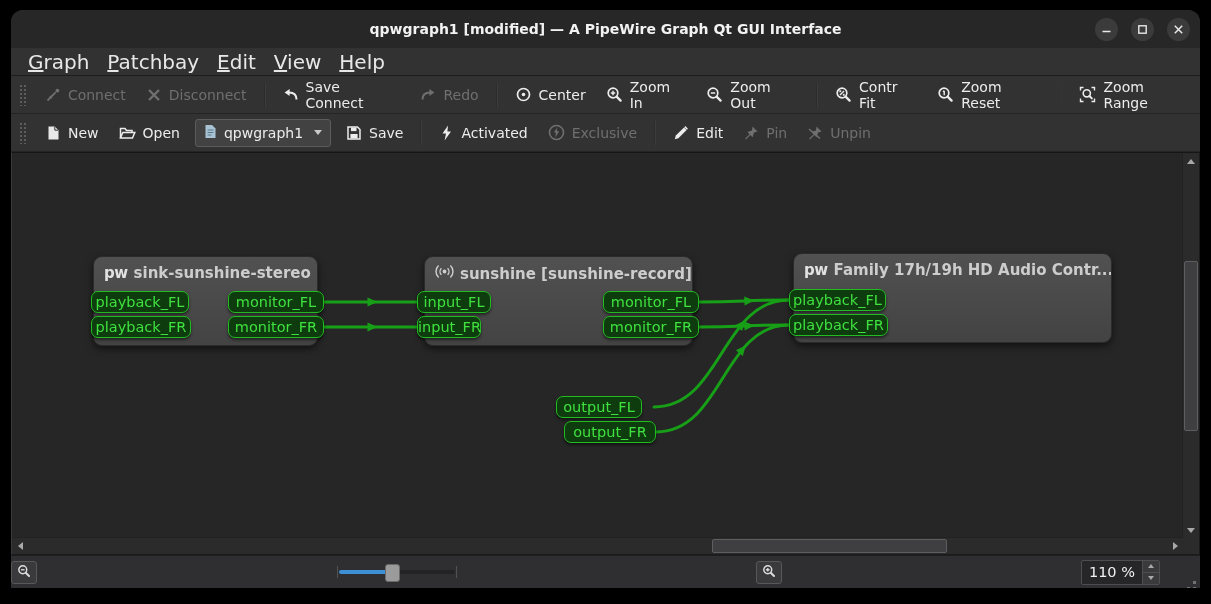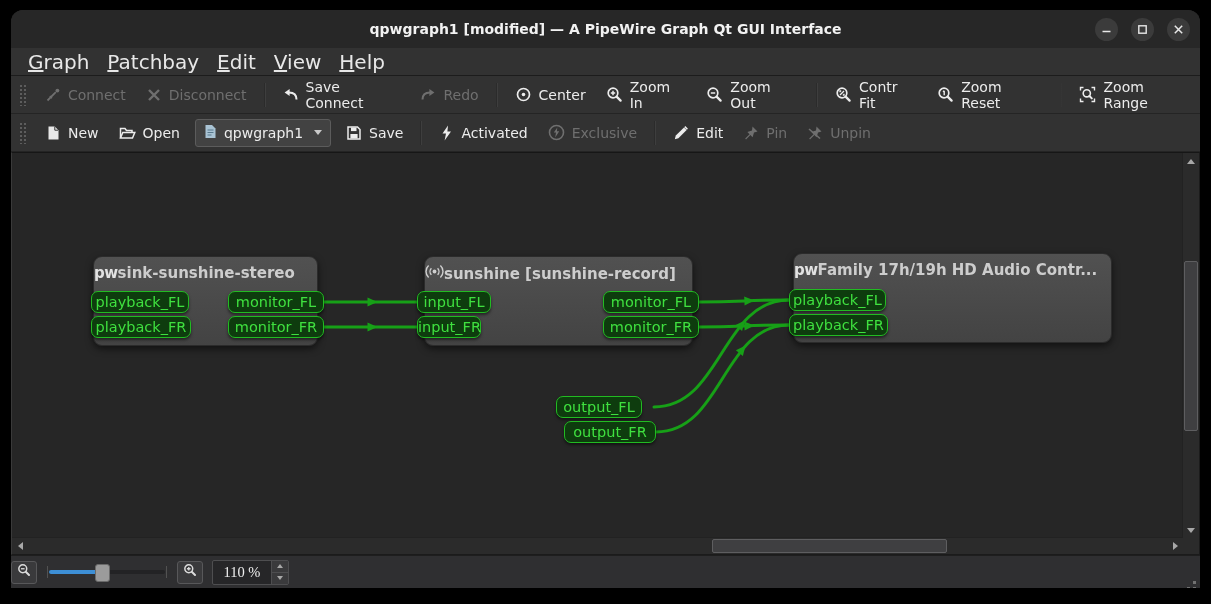--- a/index.html
+++ b/index.html
@@ -34,41 +34,41 @@
   .tb-sep{width:2px;height:24px;margin:0 6px;background:linear-gradient(90deg,#222,#474747);}
   .combo{display:flex;align-items:center;gap:7px;padding:4px 8px;margin:0 4px;background:#424242;
     border:1px solid #5c5c5c;border-radius:3px;color:#ececec;font-size:14px;}
   .combo .chev{width:0;height:0;border-left:4px solid transparent;border-right:4px solid transparent;border-top:5px solid #c9c9c9;margin-left:4px;}
   
   .canvas-wrap{flex:1 1 auto;position:relative;background:#262626;border:1px solid #1b1b1b;border-left-color:#3a3a3a;border-top-color:#161616;overflow:hidden;}
   #wire-layer{position:absolute;left:0;top:0;width:1171px;height:391px;}
   #node-layer{position:absolute;left:0;top:0;right:16px;bottom:16px;}
   .node{position:absolute;background:linear-gradient(#515151,#434343);border:1px solid #2b2b2b;
     border-radius:9px;box-shadow:0 3px 7px rgba(0,0,0,.55);}
-  .node-title{display:flex;align-items:center;gap:0;padding:7px 10px 0 0;color:#cdcdcd;font-weight:bold;font-size:15px;white-space:nowrap;overflow:hidden;}
+  .node-title{display:flex;align-items:center;gap:6px;padding:7px 10px 0 10px;color:#cdcdcd;font-weight:bold;font-size:15px;white-space:nowrap;overflow:hidden;}
   .pwmark{color:#e2e2e2;font-weight:bold;font-size:15px;letter-spacing:-0.5px;}
   .port{position:absolute;height:22px;line-height:21px;text-align:center;box-sizing:border-box;
     background:#0e3c0e;border:1.5px solid #22bb22;border-radius:7px;color:#3fe03f;
     font-size:14.5px;white-space:nowrap;box-shadow:0 2px 3px rgba(0,0,0,.5);}
   .wire{stroke:#17a017;stroke-width:3;fill:none;stroke-linecap:round;}
   .wire-arrow{fill:#17a017;}
   
   .vscroll{position:absolute;top:0;right:0;bottom:16px;width:16px;background:#2b2b2b;border-left:1px solid #222;}
   .hscroll{position:absolute;left:0;right:16px;bottom:0;height:16px;background:#2b2b2b;border-top:1px solid #222;}
   .sb-btn{position:absolute;width:16px;height:16px;display:flex;align-items:center;justify-content:center;}
   .sb-thumb{position:absolute;background:#3f3f41;border:1px solid #5e5e60;border-radius:2px;box-sizing:border-box;}
   .tri{width:0;height:0;}
   .tri-up{border-left:4px solid transparent;border-right:4px solid transparent;border-bottom:5px solid #a8a8a8;}
   .tri-down{border-left:4px solid transparent;border-right:4px solid transparent;border-top:5px solid #a8a8a8;}
   .tri-left{border-top:4px solid transparent;border-bottom:4px solid transparent;border-right:5px solid #a8a8a8;}
   .tri-right{border-top:4px solid transparent;border-bottom:4px solid transparent;border-left:5px solid #a8a8a8;}
   .sb-corner{position:absolute;right:0;bottom:0;width:16px;height:16px;background:#2b2b2b;}
   
   .statusbar{height:32px;background:#2f2f31;border-top:1px solid #1e1e1e;display:flex;align-items:center;
-    justify-content:flex-start;gap:9px;padding-right:40px;flex:0 0 auto;position:relative;font-family:Liberation Serif, serif;}
+    justify-content:space-between;gap:9px;padding-right:40px;flex:0 0 auto;position:relative;}
   .zoombtn{width:24px;height:21px;background:#3a3a3c;border:1px solid #58585a;border-radius:3px;
     display:flex;align-items:center;justify-content:center;}
   .slider{position:relative;width:122px;height:20px;}
   .slider .tick{position:absolute;top:4px;width:1px;height:12px;background:#525252;}
   .slider-track{position:absolute;left:3px;right:3px;top:8px;height:4px;background:#232325;border-radius:2px;}
   .slider-fill{height:100%;background:#3d8fd6;border-radius:2px;}
   .slider-handle{position:absolute;top:2px;width:13px;height:16px;background:#9b9b9b;border:1px solid #6a6a6a;border-radius:3px;}
   .spinbox{display:flex;align-items:center;height:23px;background:#262628;border:1px solid #4e4e50;border-radius:2px;}
   .spin-value{color:#f0f0f0;font-size:14.5px;padding:0 7px;min-width:44px;text-align:center;}
   .spin-arrows{display:flex;flex-direction:column;border-left:1px solid #4e4e50;height:100%;}

